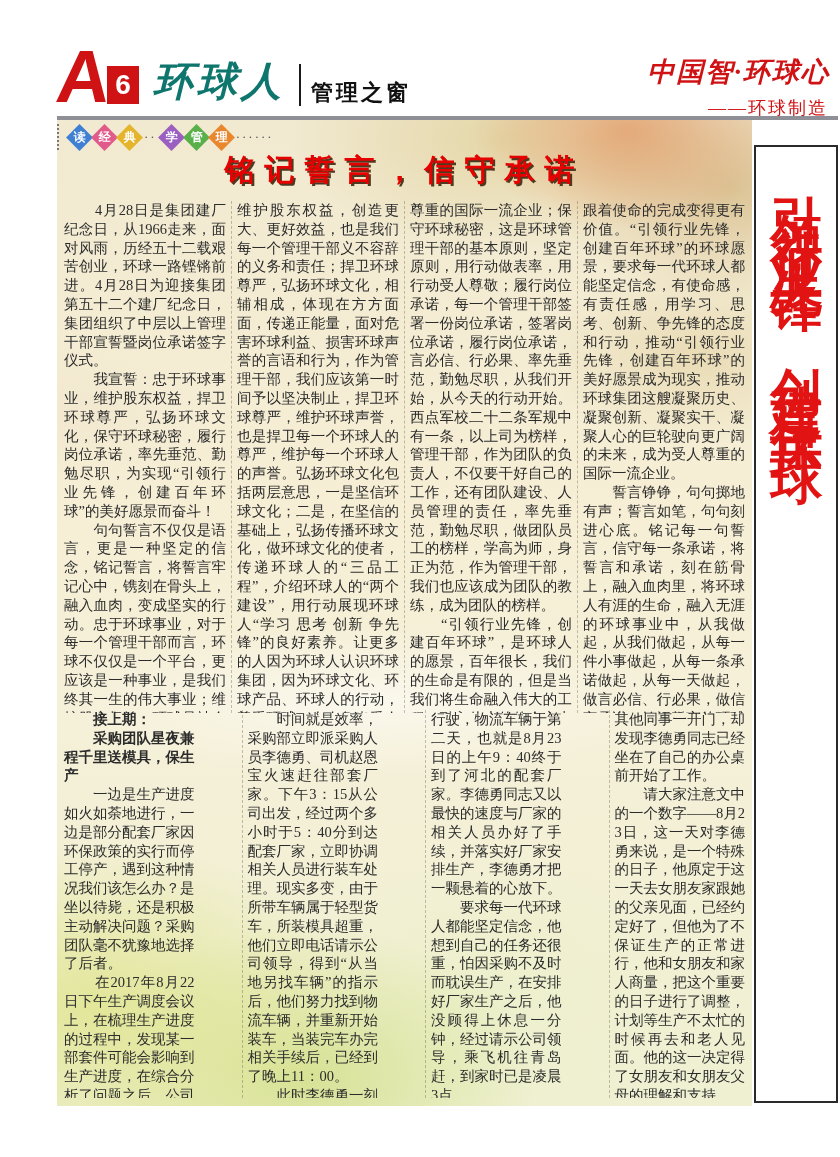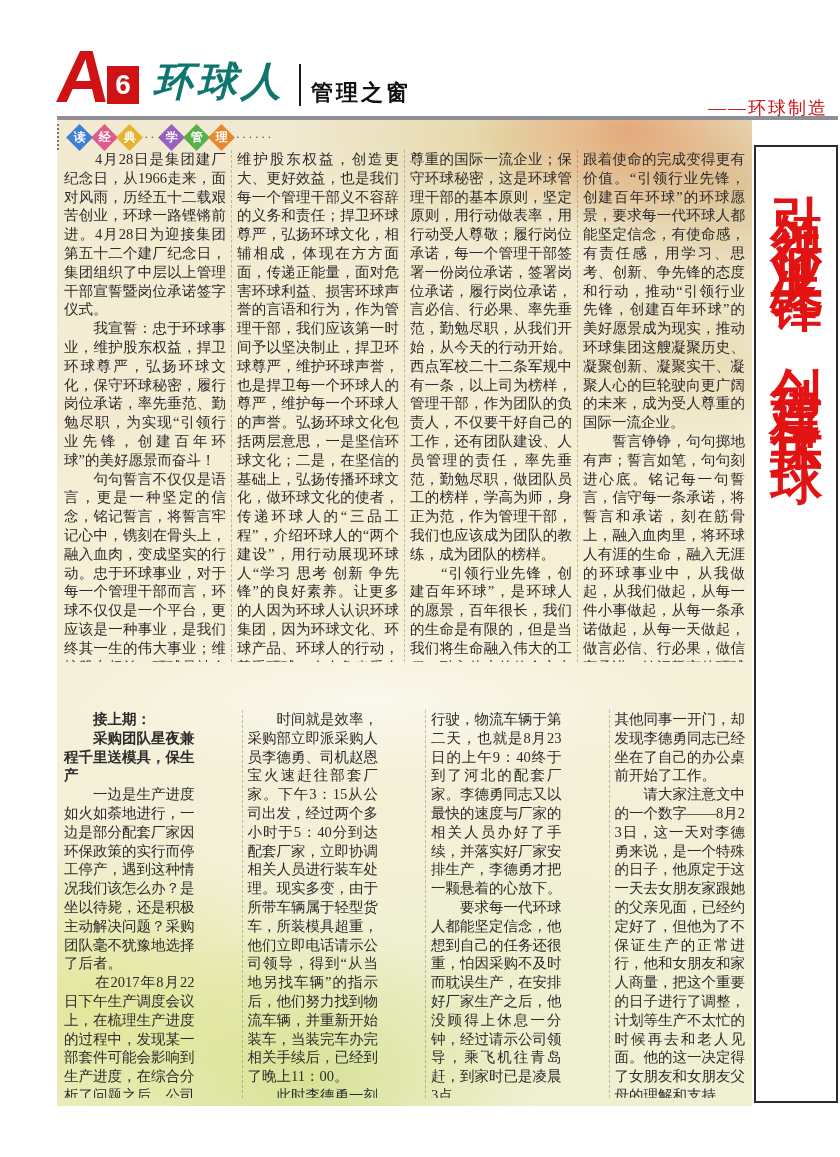--- a/index.html
+++ b/index.html
@@ -114,20 +114,21 @@
 <div class="content-bg"></div>
 
 <div class="header">
   <div class="logo">
     <span class="logo-a">A</span>
     <span class="logo-6">6</span>
   </div>
   <div class="masthead">环球人</div>
   <div class="masthead-divider"></div>
   <div class="section-title">管理之窗</div>
+  <div class="slogan">中国智·环球心</div>
   <div class="slogan-sub">——环球制造</div>
 </div>
 <div class="header-bar"></div>
 
 <div class="tagline">
   <span class="badge" style="background: rgb(63, 127, 212);">
       <span>读</span>
     </span>
   <span class="badge" style="background: rgb(224, 90, 138);">
       <span>经</span>
@@ -142,20 +143,21 @@
   <span class="badge" style="background: rgb(89, 176, 74);">
       <span>管</span>
     </span>
   <span class="badge" style="background: rgb(232, 135, 46);">
       <span>理</span>
     </span>
   <span class="tag-dots">······</span>
 </div>
 
 <div class="article" id="article1">
+  <div class="art-title">铭记誓言，信守承诺</div>
   <div class="cols">
     <div class="col">　　4月28日是集团建厂纪念日，从1966走来，面对风雨，历经五十二载艰苦创业，环球一路铿锵前进。4月28日为迎接集团第五十二个建厂纪念日，集团组织了中层以上管理干部宣誓暨岗位承诺签字仪式。
 　　我宣誓：忠于环球事业，维护股东权益，捍卫环球尊严，弘扬环球文化，保守环球秘密，履行岗位承诺，率先垂范、勤勉尽职，为实现“引领行业先锋，创建百年环球”的美好愿景而奋斗！
 　　句句誓言不仅仅是语言，更是一种坚定的信念，铭记誓言，将誓言牢记心中，镌刻在骨头上，融入血肉，变成坚实的行动。忠于环球事业，对于每一个管理干部而言，环球不仅仅是一个平台，更应该是一种事业，是我们终其一生的伟大事业；维护股东权益，环球是社会的，环球是股东的，</div>
     <div class="col">维护股东权益，创造更大、更好效益，也是我们每一个管理干部义不容辞的义务和责任；捍卫环球尊严，弘扬环球文化，相辅相成，体现在方方面面，传递正能量，面对危害环球利益、损害环球声誉的言语和行为，作为管理干部，我们应该第一时间予以坚决制止，捍卫环球尊严，维护环球声誉，也是捍卫每一个环球人的尊严，维护每一个环球人的声誉。弘扬环球文化包括两层意思，一是坚信环球文化；二是，在坚信的基础上，弘扬传播环球文化，做环球文化的使者，传递环球人的“三品工程”，介绍环球人的“两个建设”，用行动展现环球人“学习 思考 创新 争先锋”的良好素养。让更多的人因为环球人认识环球集团，因为环球文化、环球产品、环球人的行动，尊重环球，人人争当受人尊敬的环球人，将环球打造成为受人</div>
     <div class="col">尊重的国际一流企业；保守环球秘密，这是环球管理干部的基本原则，坚定原则，用行动做表率，用行动受人尊敬；履行岗位承诺，每一个管理干部签署一份岗位承诺，签署岗位承诺，履行岗位承诺，言必信、行必果、率先垂范，勤勉尽职，从我们开始，从今天的行动开始。西点军校二十二条军规中有一条，以上司为榜样，管理干部，作为团队的负责人，不仅要干好自己的工作，还有团队建设、人员管理的责任，率先垂范，勤勉尽职，做团队员工的榜样，学高为师，身正为范，作为管理干部，我们也应该成为团队的教练，成为团队的榜样。
 　　“引领行业先锋，创建百年环球”，是环球人的愿景，百年很长，我们的生命是有限的，但是当我们将生命融入伟大的工程，融入伟大的使命之中时，我们也将</div>
     <div class="col"><span>跟着使命的完成变得更有价值。“引领行业先锋，创建百年环球”的环球愿景，要求每一代环球人都能坚定信念，有使命感，有责任感，用学习、思考、创新、争先锋的态度和行动，推动“引领行业先锋，创建百年环球”的美好愿景成为现实，推动环球集团这艘凝聚历史、凝聚创新、凝聚实干、凝聚人心的巨轮驶向更广阔的未来，成为受人尊重的国际一流企业。
 　　誓言铮铮，句句掷地有声；誓言如笔，句句刻进心底。铭记每一句誓言，信守每一条承诺，将誓言和承诺，刻在筋骨上，融入血肉里，将环球人有涯的生命，融入无涯的环球事业中，从我做起，从我们做起，从每一件小事做起，从每一条承诺做起，从每一天做起，做言必信、行必果，做信守承诺，铭记誓言的环球人。</span>
       

